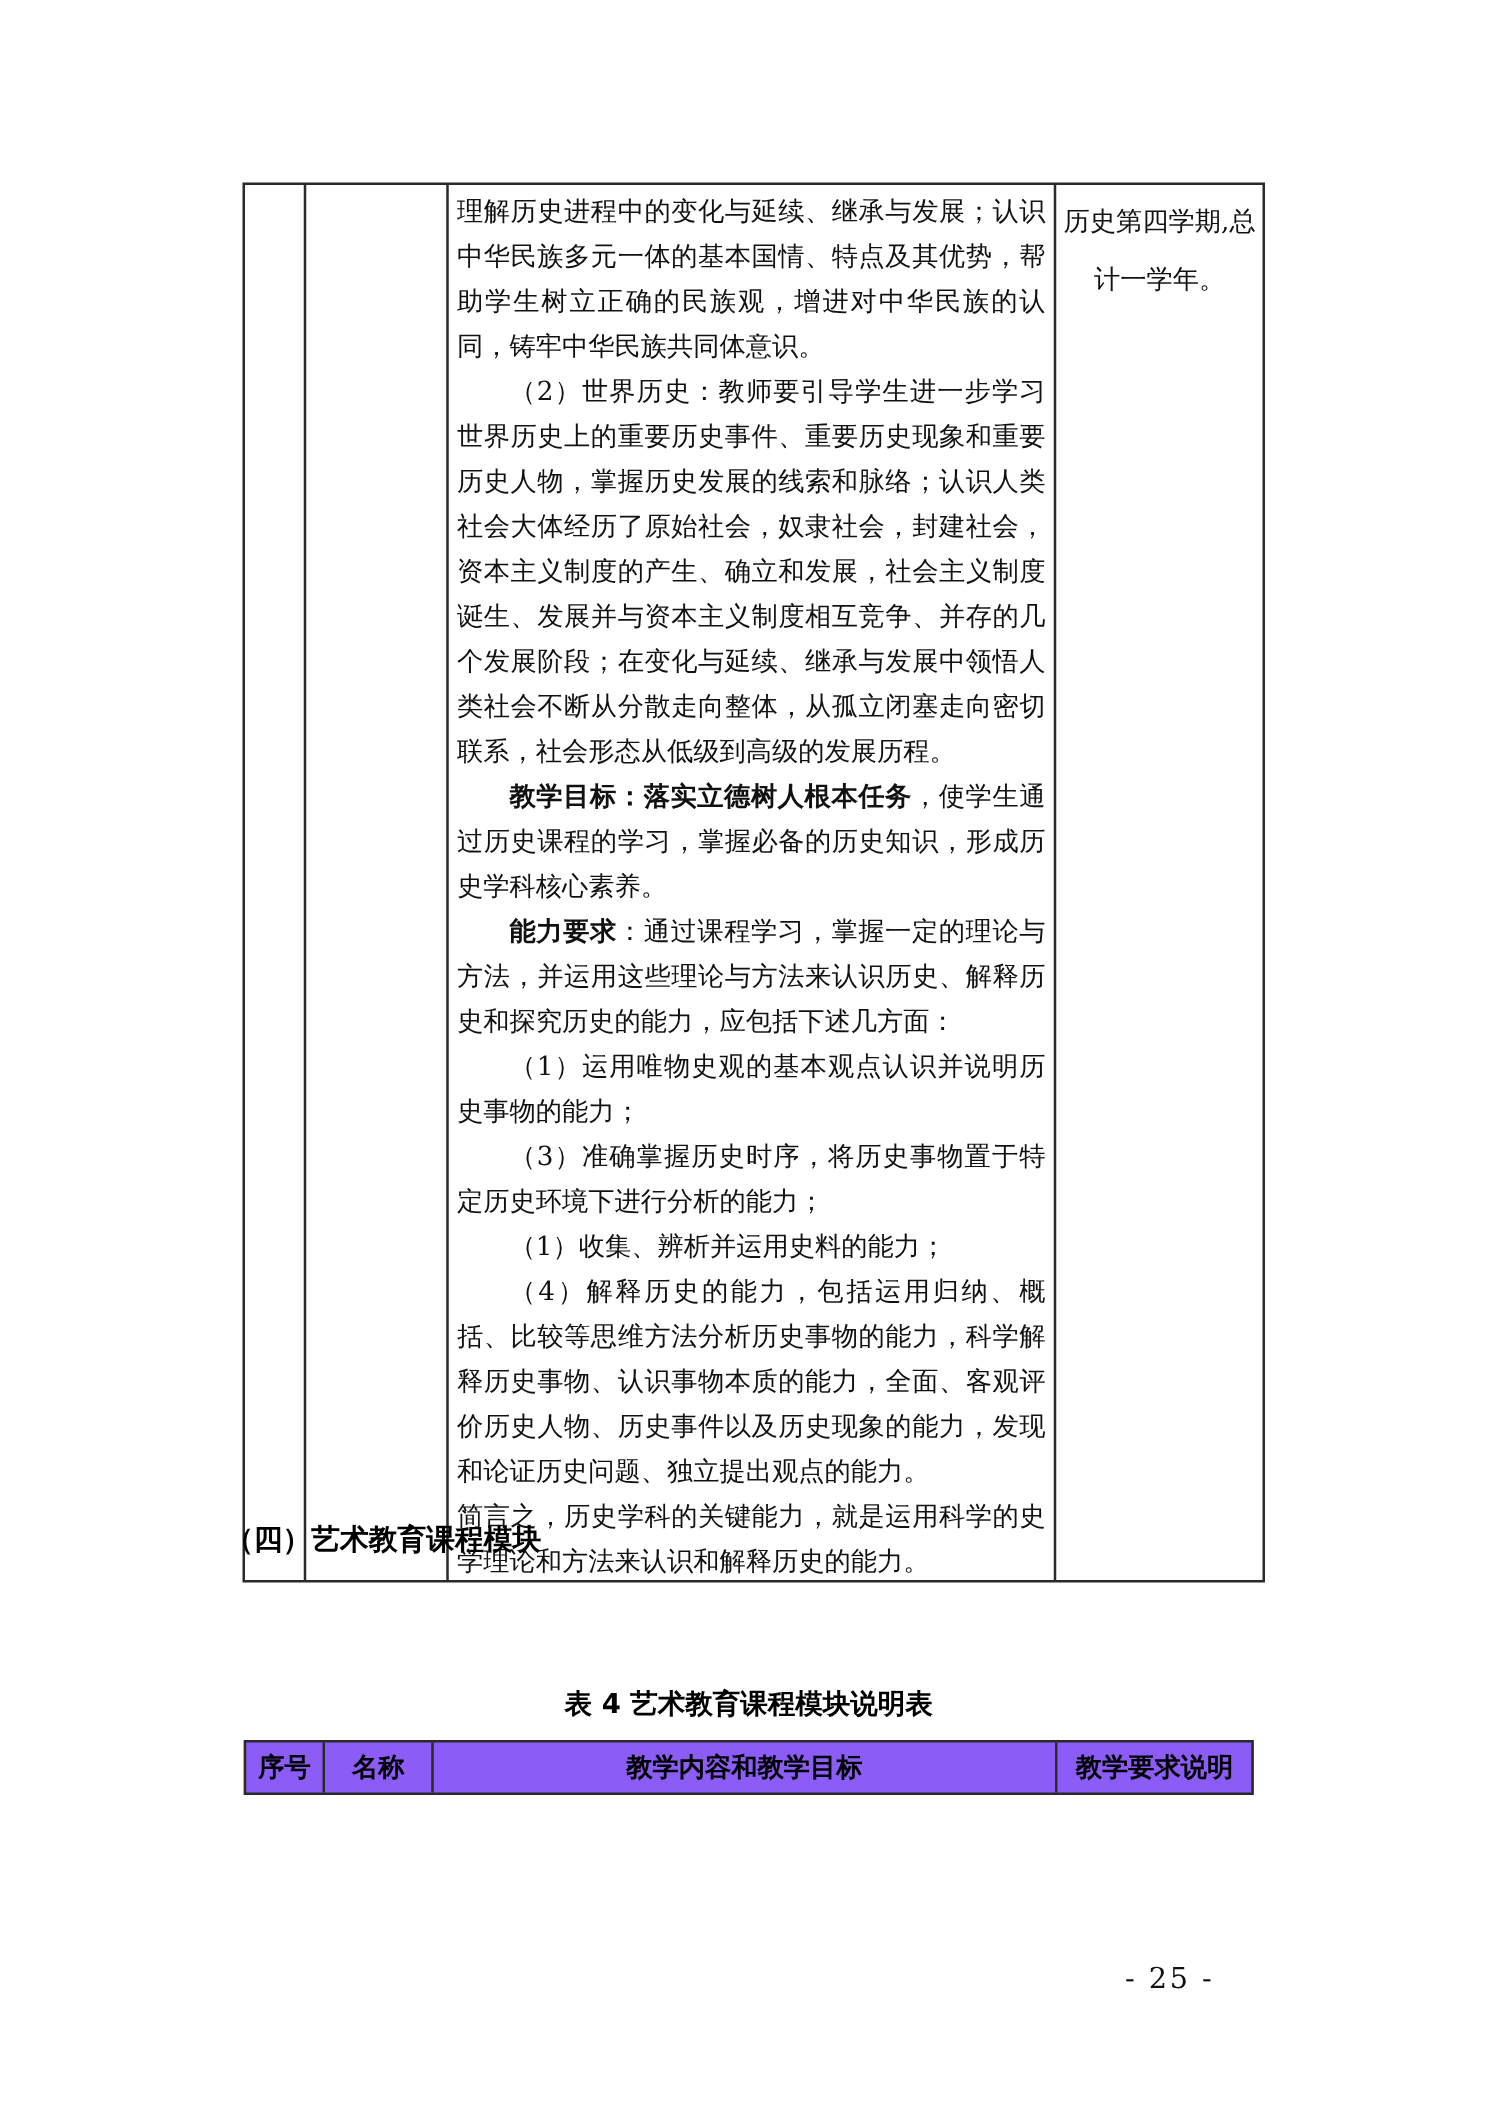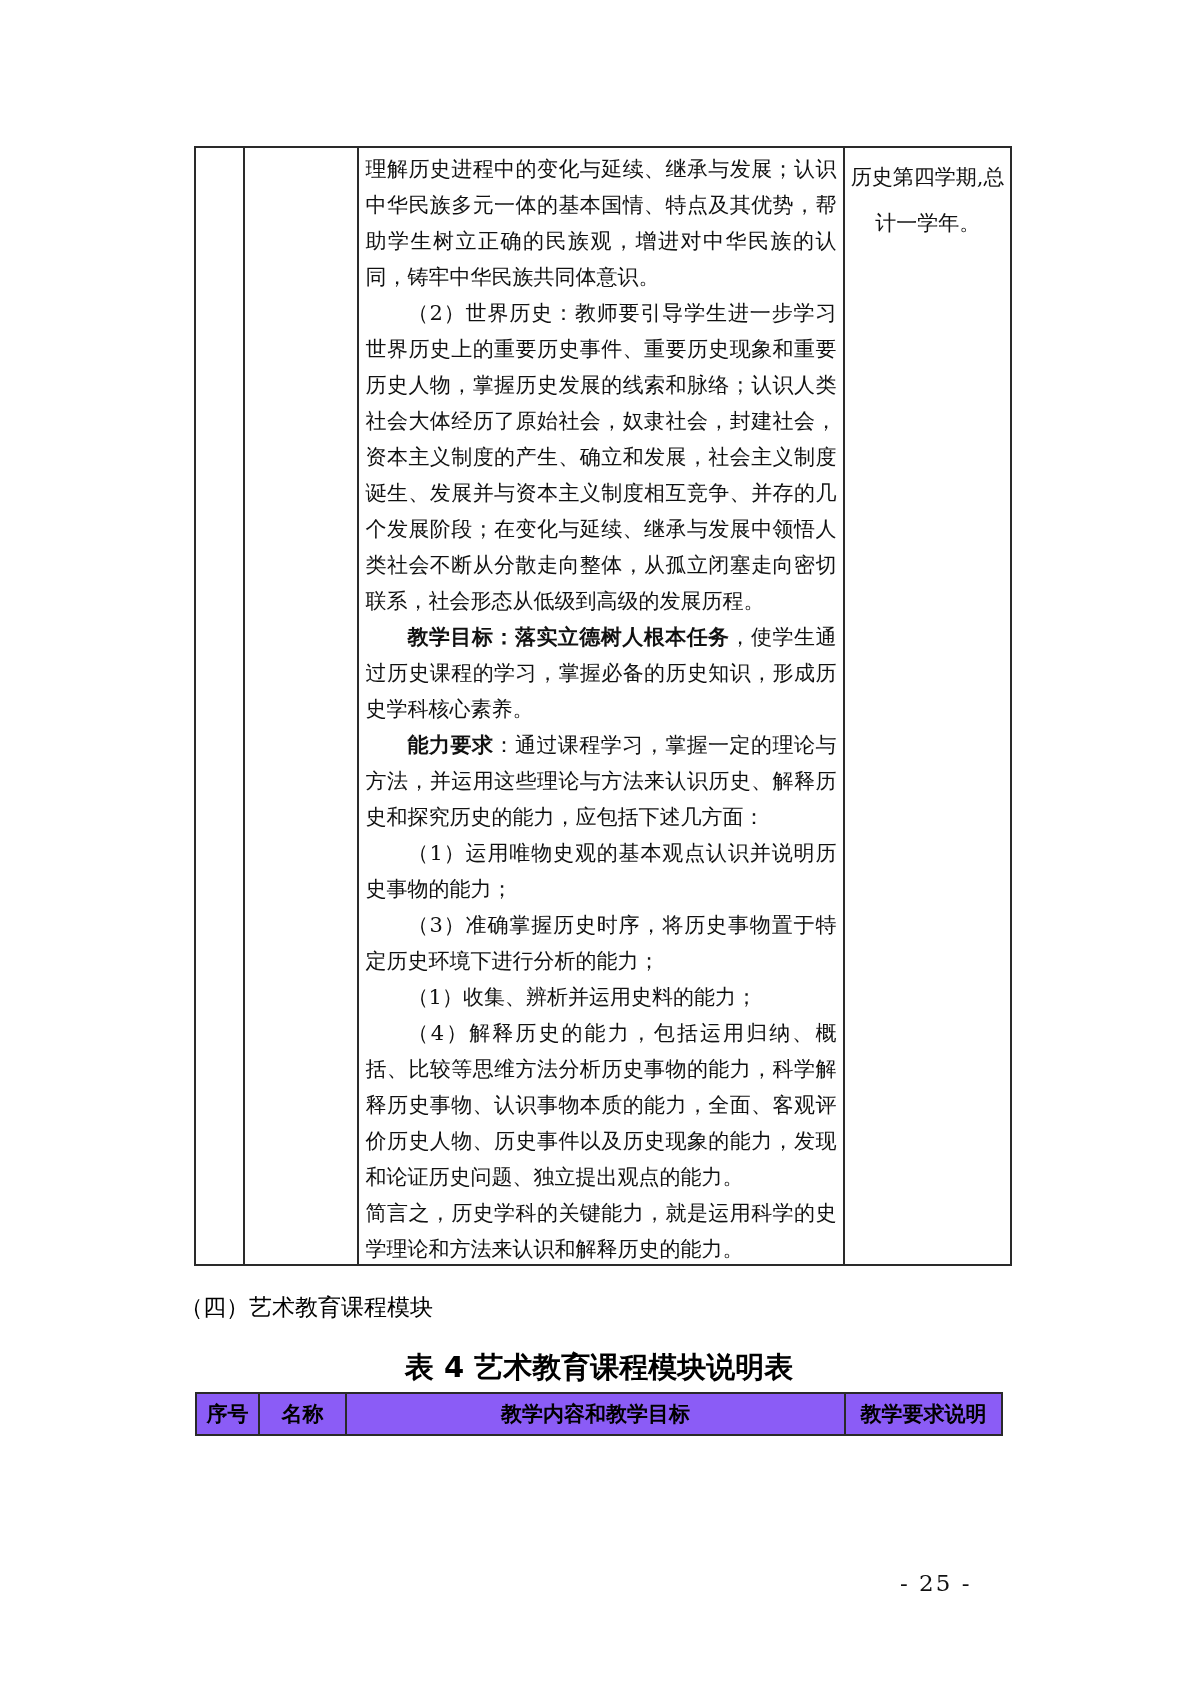--- a/index.html
+++ b/index.html
@@ -14,21 +14,20 @@
   }
 
   
   .ctable{
     position:absolute;left:194px;top:146px;
     width:818px;height:1120px;
     display:flex;
     border:2px solid #2a2a2a;
     box-sizing:border-box;
     background:#fff;
-    justify-content:flex-end;
   }
   .ctable .cell{
     box-sizing:border-box;
     border-right:2px solid #2a2a2a;
     height:100%;
   }
   .ctable .cell:last-child{border-right:none;}
   .col-index{width:49px;}
   .col-name{width:114px;}
   .col-content{
@@ -45,29 +44,29 @@
   }
   .para{margin:0;text-align:justify;}
   .para.indent{text-indent:2em;}
   .bold{
     font-weight:bold;
     font-family:"DejaVu Sans","Liberation Sans",sans-serif;
   }
 
   
   .section-heading{
-    position:absolute;left:180px;top:1292px;
+    position:absolute;left:180px;top:1216px;
     font-family:"DejaVu Sans","Liberation Sans",sans-serif;
-    font-weight:normal;font-size:23px;color:#000;
+    font-weight:bold;font-size:23px;color:#000;
   }
   .table-caption{
     position:absolute;left:195px;top:1348px;width:808px;
     text-align:center;
     font-family:"DejaVu Sans","Liberation Sans",sans-serif;
-    font-weight:bold;font-size:29px;color:#000;
+    font-weight:bold;font-size:22px;color:#000;
   }
 
   
   .mtable{
     position:absolute;left:195px;top:1392px;
     width:808px;height:44px;
     display:flex;
     border:2.5px solid #2a2a2a;
     box-sizing:border-box;
     background:#8b5cf6;

